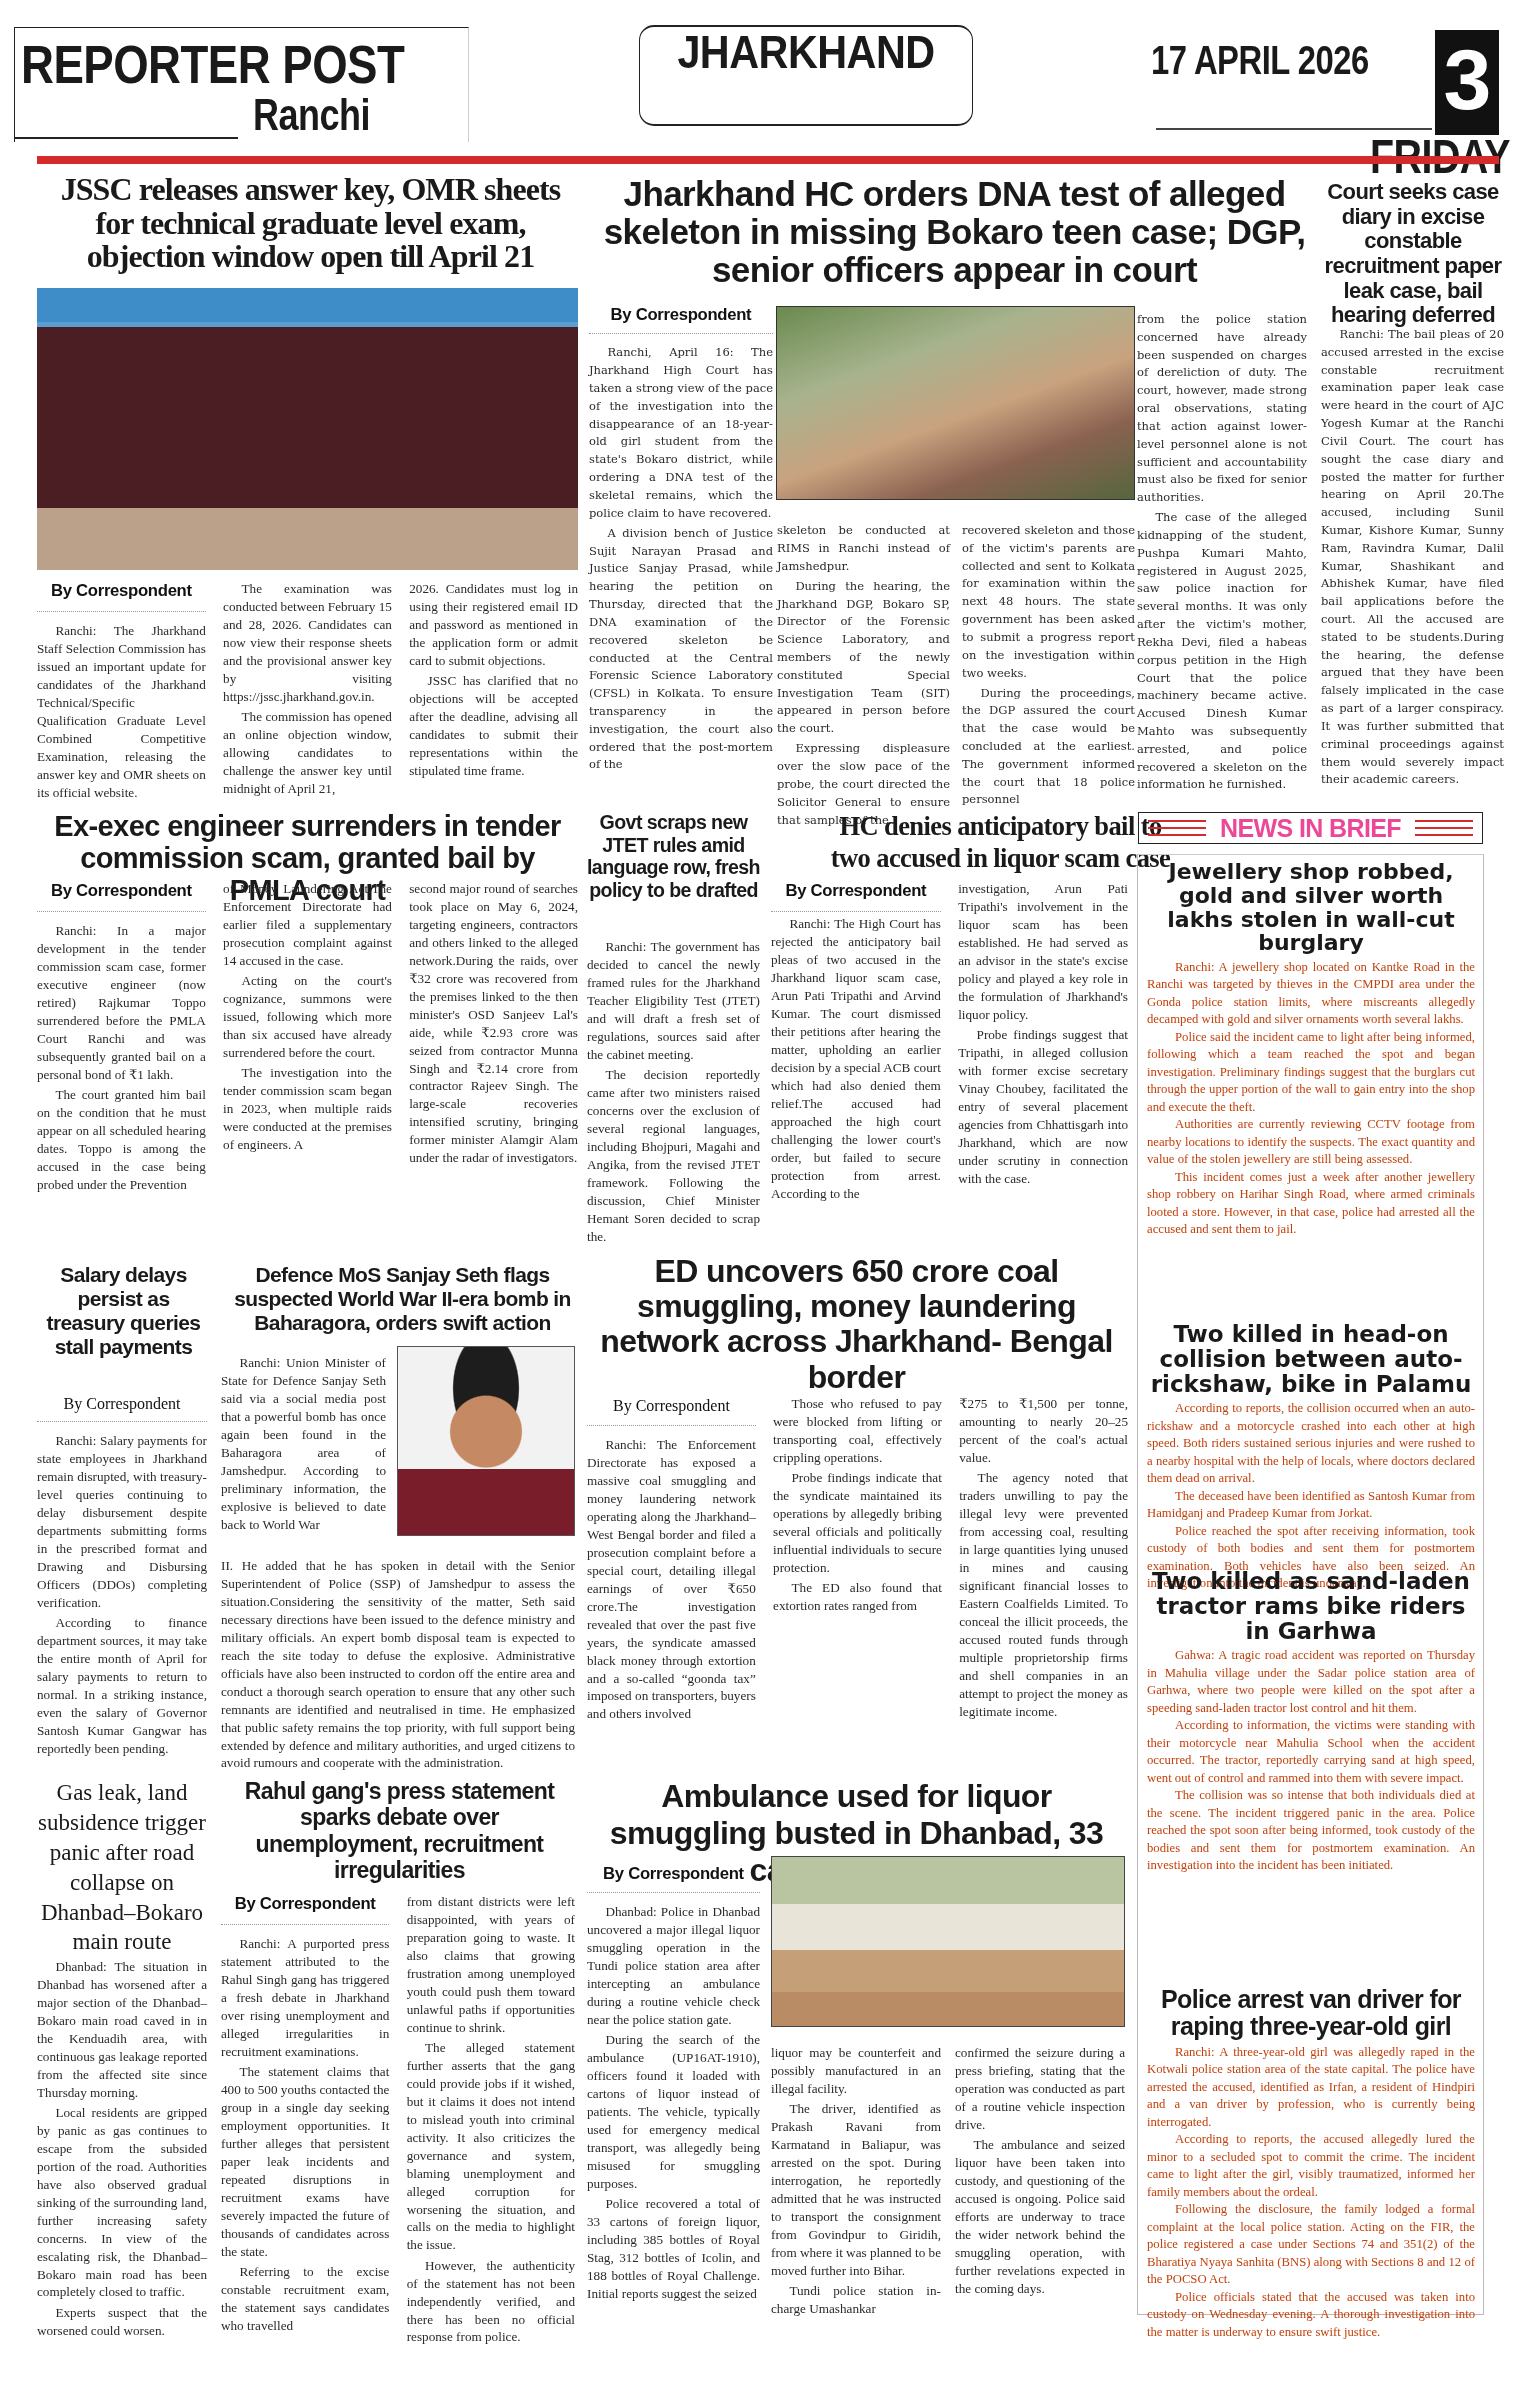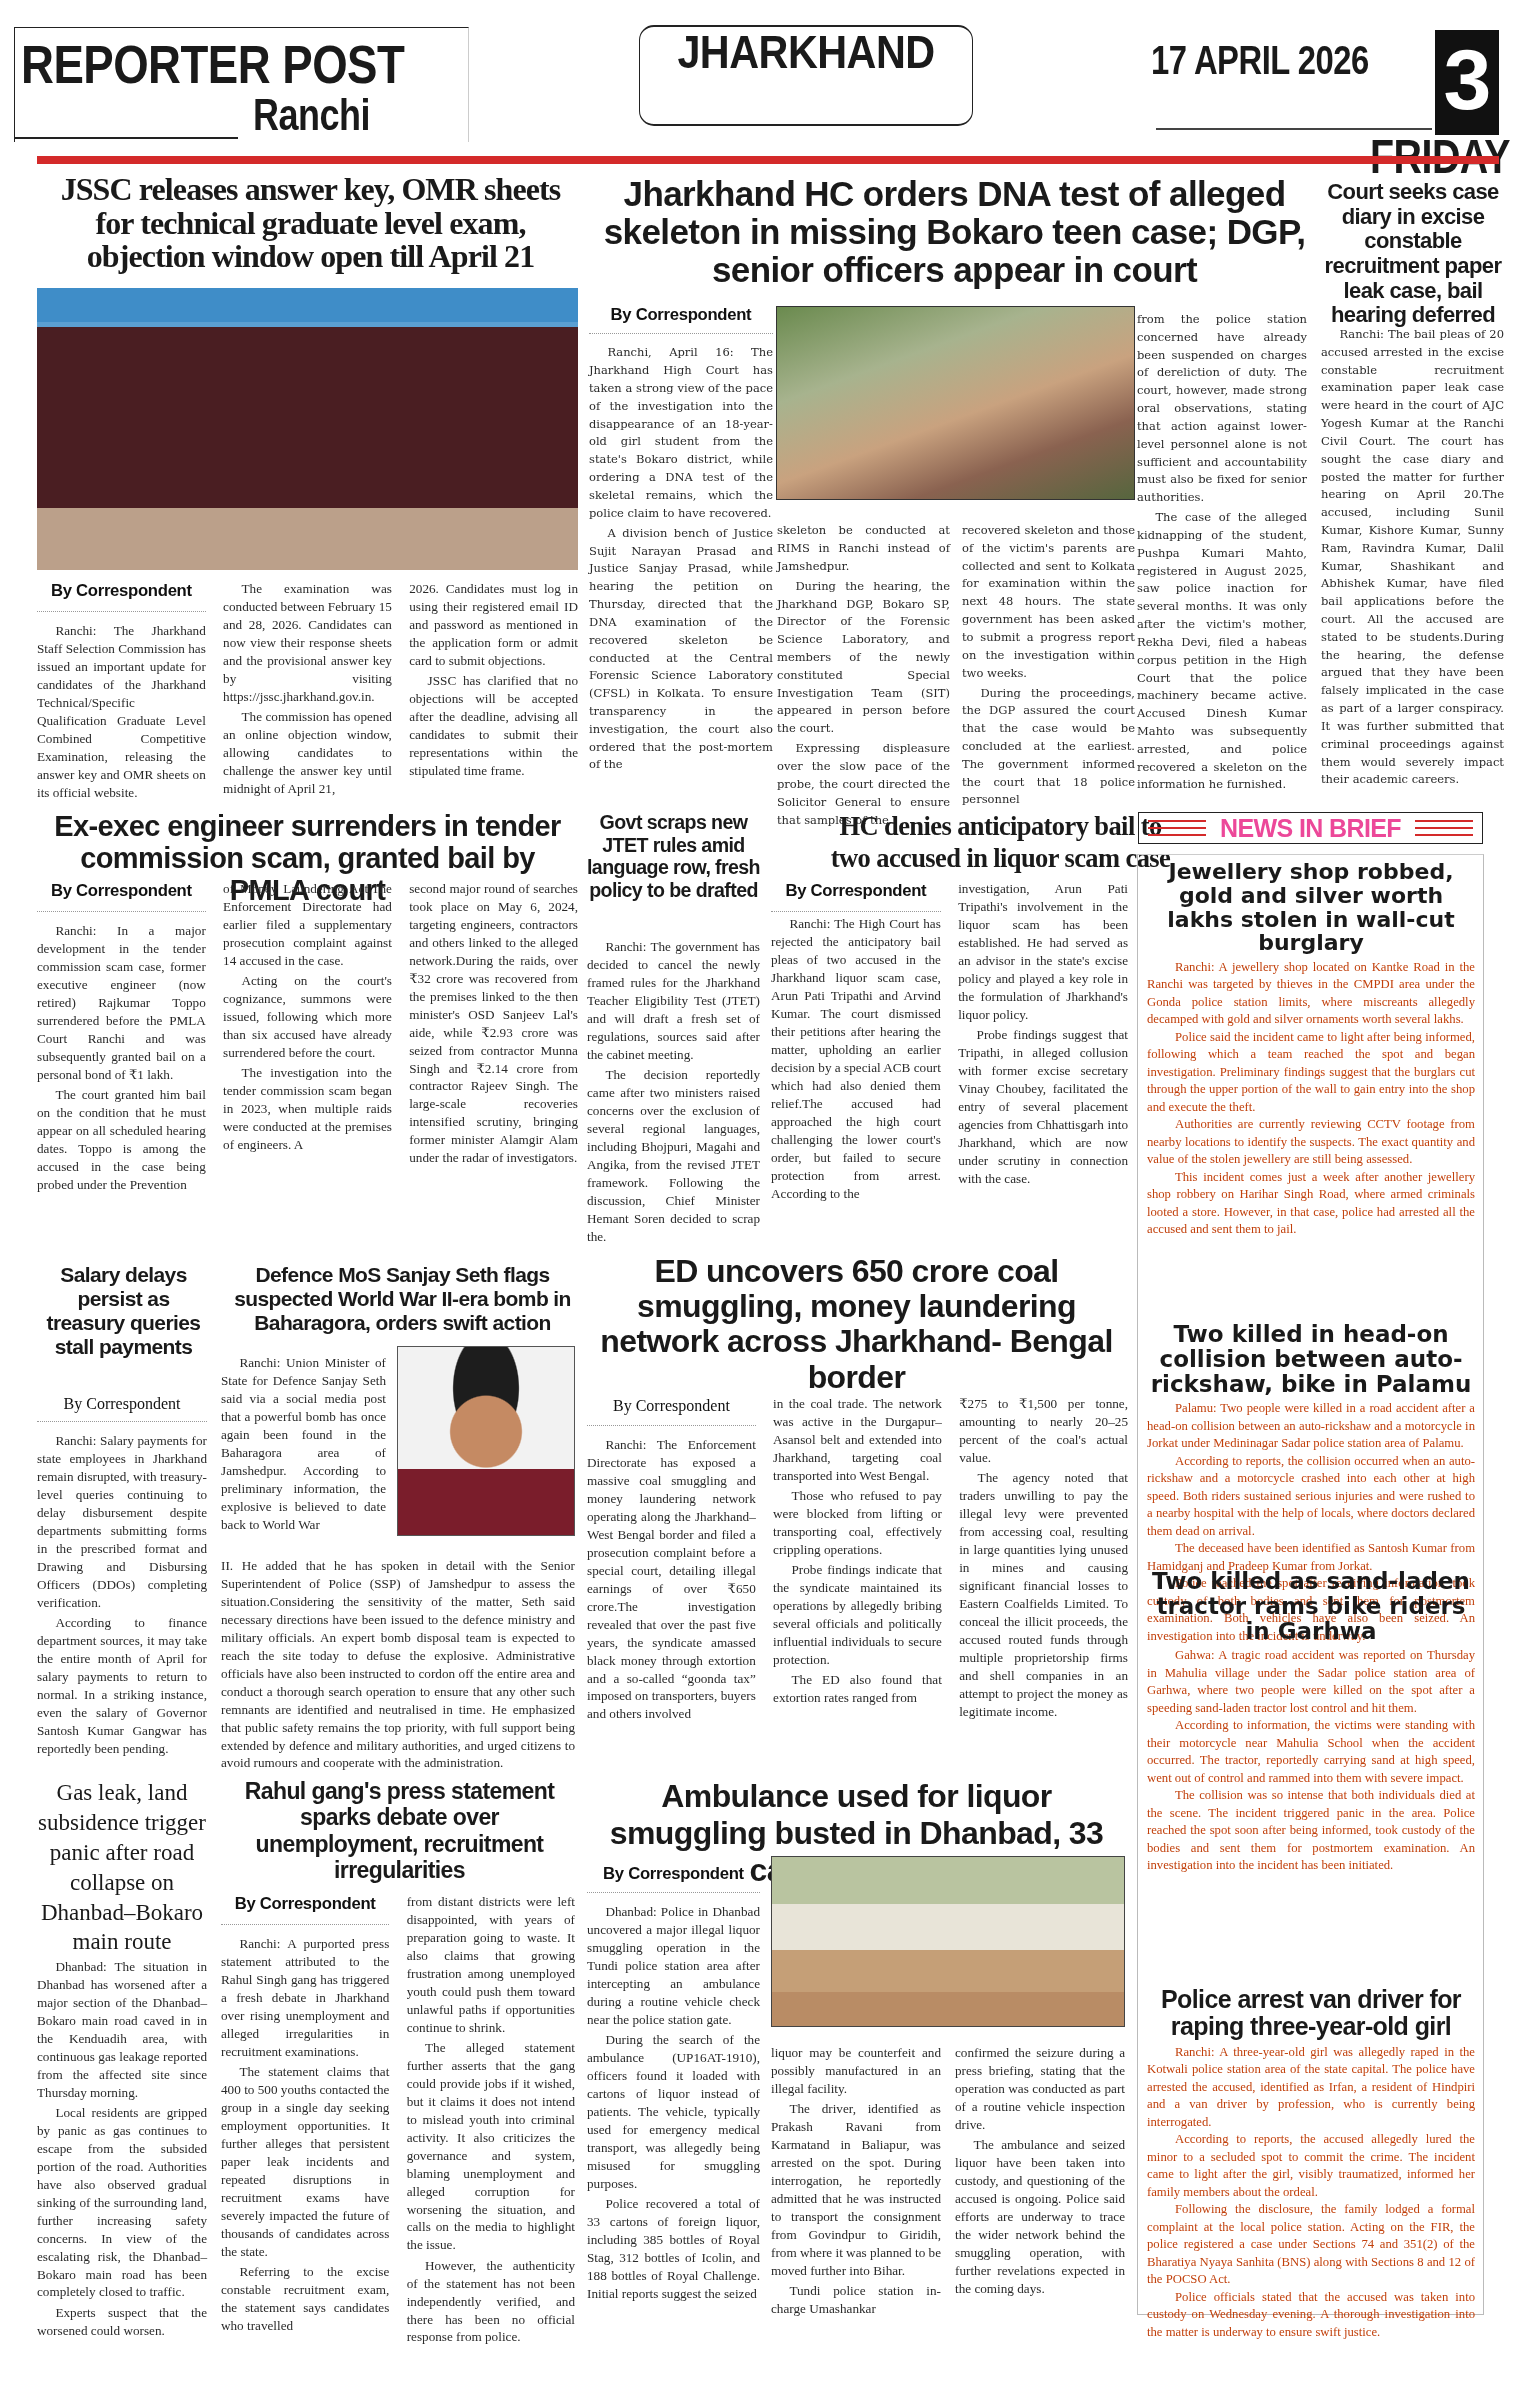--- a/index.html
+++ b/index.html
@@ -173,21 +173,20 @@
     <p>Ranchi: A jewellery shop located on Kantke Road in the Ranchi was targeted by thieves in the CMPDI area under the Gonda police station limits, where miscreants allegedly decamped with gold and silver ornaments worth several lakhs.</p>
     <p>Police said the incident came to light after being informed, following which a team reached the spot and began investigation. Preliminary findings suggest that the burglars cut through the upper portion of the wall to gain entry into the shop and execute the theft.</p>
     <p>Authorities are currently reviewing CCTV footage from nearby locations to identify the suspects. The exact quantity and value of the stolen jewellery are still being assessed.</p>
     <p>This incident comes just a week after another jewellery shop robbery on Harihar Singh Road, where armed criminals looted a store. However, in that case, police had arrested all the accused and sent them to jail.</p>
   </div>
 </div>
 
 <div class="abs" style="left:1147px;top:1286px;width:328px;">
   <div class="hl" style="font-family:'DejaVu Sans',sans-serif;font-size:23px;font-weight:700;line-height:1.08;margin-bottom:3.5px;margin-top:36px;">Two killed in head-on collision between auto-rickshaw, bike in Palamu</div>
   <div class="brief">
-    <p>Palamu: Two people were killed in a road accident after a head-on collision between an auto-rickshaw and a motorcycle in Jorkat under Medininagar Sadar police station area of Palamu.</p>
     <p>According to reports, the collision occurred when an auto-rickshaw and a motorcycle crashed into each other at high speed. Both riders sustained serious injuries and were rushed to a nearby hospital with the help of locals, where doctors declared them dead on arrival.</p>
     <p>The deceased have been identified as Santosh Kumar from Hamidganj and Pradeep Kumar from Jorkat.</p>
     <p>Police reached the spot after receiving information, took custody of both bodies and sent them for postmortem examination. Both vehicles have also been seized. An investigation into the incident is underway.</p>
   </div>
 </div>
 
 <div class="abs" style="left:1147px;top:1569px;width:328px;">
   <div class="hl" style="font-family:'DejaVu Sans',sans-serif;font-size:23px;font-weight:700;line-height:1.08;margin-bottom:3.5px;">Two killed as sand-laden tractor rams bike riders in Garhwa</div>
   <div class="brief">
     <p>Gahwa: A tragic road accident was reported on Thursday in Mahulia village under the Sadar police station area of Garhwa, where two people were killed on the spot after a speeding sand-laden tractor lost control and hit them.</p>
@@ -229,21 +228,20 @@
 </div>
 
 <div class="abs hl cond" style="left:589px;top:1254px;width:535px;font-size:32px;line-height:1.1;">ED uncovers 650 crore coal smuggling, money laundering network across Jharkhand- Bengal border</div>
 <div class="abs" style="left:587px;top:1395px;width:541px;">
   <div class="cols">
     <div class="col">
       <div class="byline plain">By Correspondent</div>
       <p>Ranchi: The Enforcement Directorate has exposed a massive coal smuggling and money laundering network operating along the Jharkhand–West Bengal border and filed a prosecution complaint before a special court, detailing illegal earnings of over ₹650 crore.The investigation revealed that over the past five years, the syndicate amassed black money through extortion and a so-called “goonda tax” imposed on transporters, buyers and others involved</p>
     </div>
     <div class="col">
-      <p class="noind">in the coal trade. The network was active in the Durgapur–Asansol belt and extended into Jharkhand, targeting coal transported into West Bengal.</p>
       <p>Those who refused to pay were blocked from lifting or transporting coal, effectively crippling operations.</p>
       <p>Probe findings indicate that the syndicate maintained its operations by allegedly bribing several officials and politically influential individuals to secure protection.</p>
       <p>The ED also found that extortion rates ranged from</p>
     </div>
     <div class="col">
       <p class="noind">₹275 to ₹1,500 per tonne, amounting to nearly 20–25 percent of the coal's actual value.</p>
       <p>The agency noted that traders unwilling to pay the illegal levy were prevented from accessing coal, resulting in large quantities lying unused in mines and causing significant financial losses to Eastern Coalfields Limited. To conceal the illicit proceeds, the accused routed funds through multiple proprietorship firms and shell companies in an attempt to project the money as legitimate income.</p>
     </div>
   </div>
 </div>

